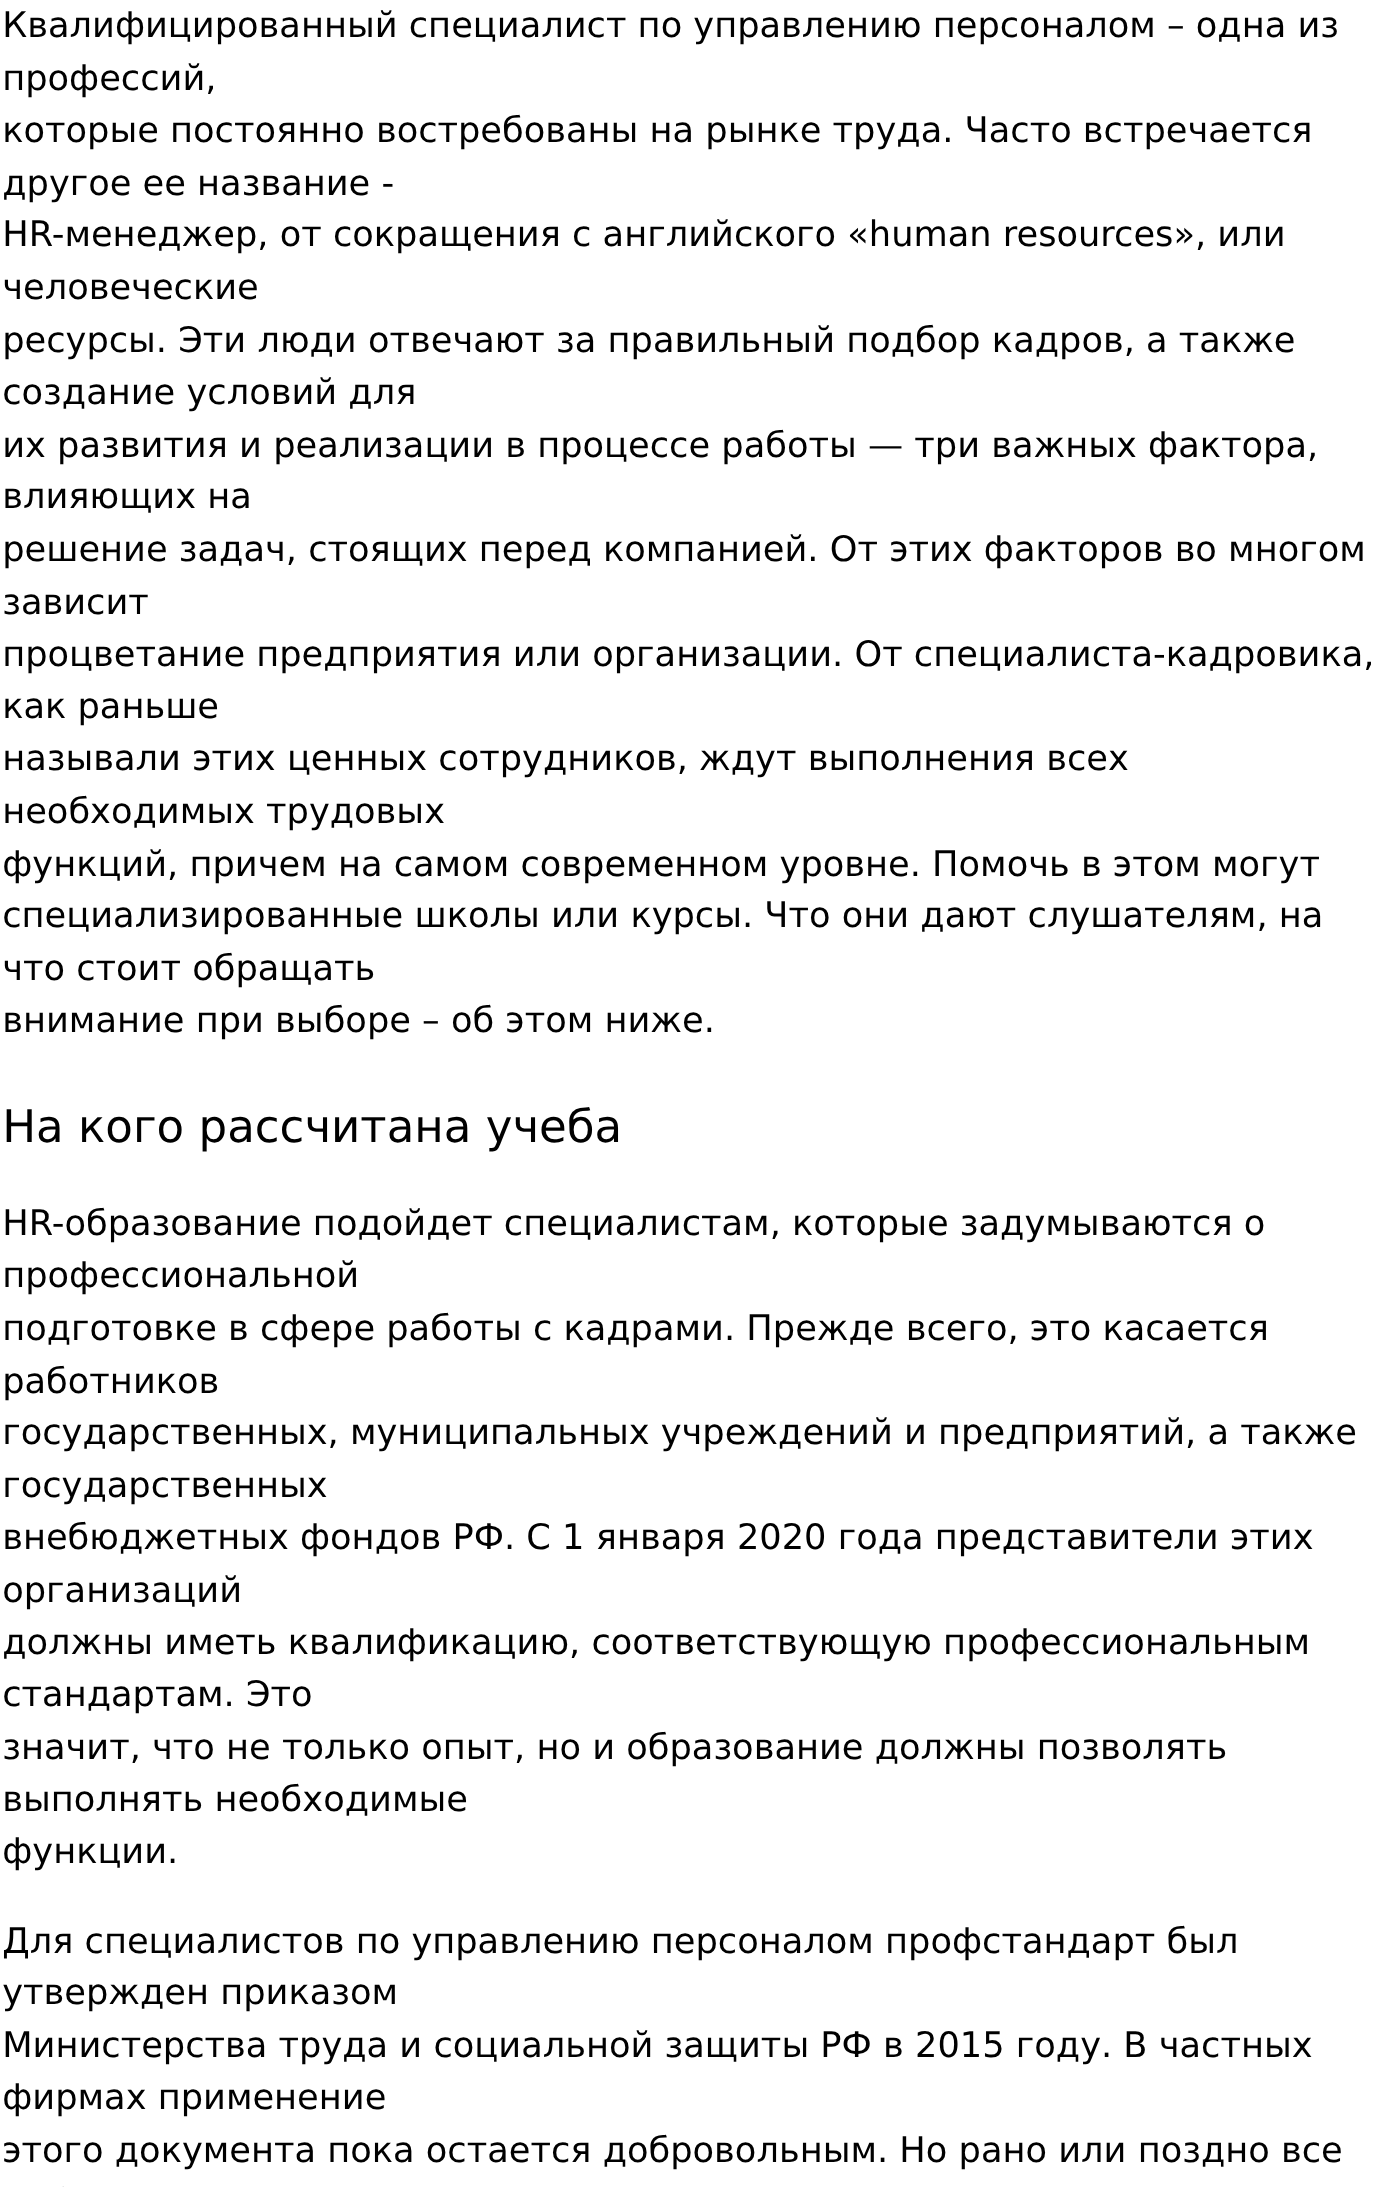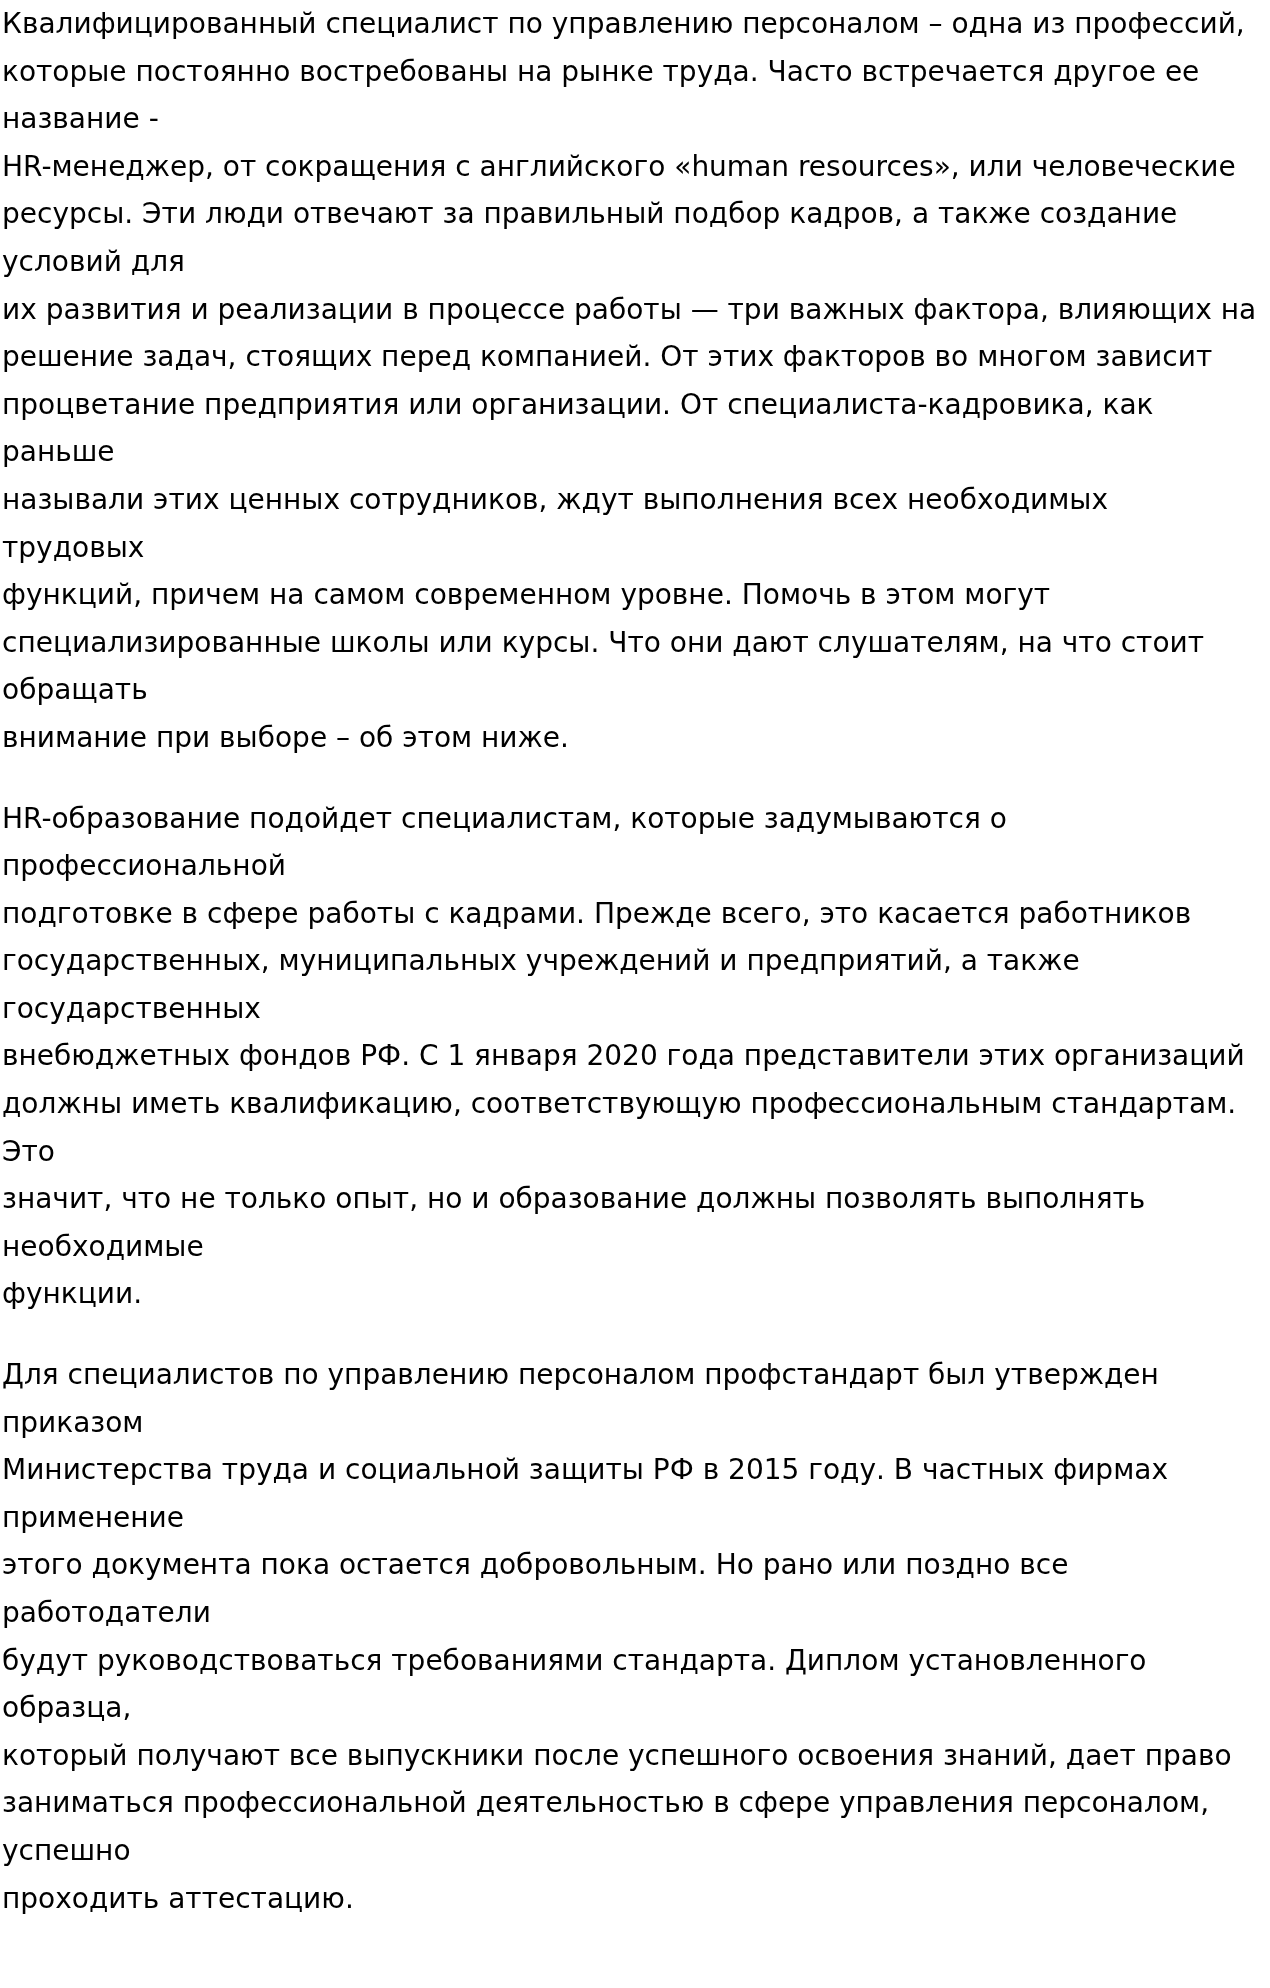--- a/index.html
+++ b/index.html
@@ -12,21 +12,21 @@
     height: 1988px;
     overflow: hidden;
     box-sizing: border-box;
     font-family: "DejaVu Sans", "Liberation Sans", sans-serif;
     color: #000000;
   }
   .article {
     padding: 0 12px 0 2px;
   }
   .article p {
-    font-size: 28px;
+    font-size: 32px;
     line-height: 47.6px;
     margin: 0 0 33px 0;
     white-space: pre-line; 
     color: #000000;
   }
   .article h2 {
     font-size: 41px;
     line-height: 57px;
     font-weight: 400;
     margin: 44px 0 36px 0;
@@ -43,20 +43,21 @@
 HR-менеджер, от сокращения с английского «human resources», или человеческие
 ресурсы. Эти люди отвечают за правильный подбор кадров, а также создание условий для
 их развития и реализации в процессе работы — три важных фактора, влияющих на
 решение задач, стоящих перед компанией. От этих факторов во многом зависит
 процветание предприятия или организации. От специалиста-кадровика, как раньше
 называли этих ценных сотрудников, ждут выполнения всех необходимых трудовых
 функций, причем на самом современном уровне. Помочь в этом могут
 специализированные школы или курсы. Что они дают слушателям, на что стоит обращать
 внимание при выборе – об этом ниже.</p>
 
+  <h2>На кого рассчитана учеба</h2>
 
   <p>HR-образование подойдет специалистам, которые задумываются о профессиональной
 подготовке в сфере работы с кадрами. Прежде всего, это касается работников
 государственных, муниципальных учреждений и предприятий, а также государственных
 внебюджетных фондов РФ. С 1 января 2020 года представители этих организаций
 должны иметь квалификацию, соответствующую профессиональным стандартам. Это
 значит, что не только опыт, но и образование должны позволять выполнять необходимые
 функции.</p>
 
   <p>Для специалистов по управлению персоналом профстандарт был утвержден приказом

